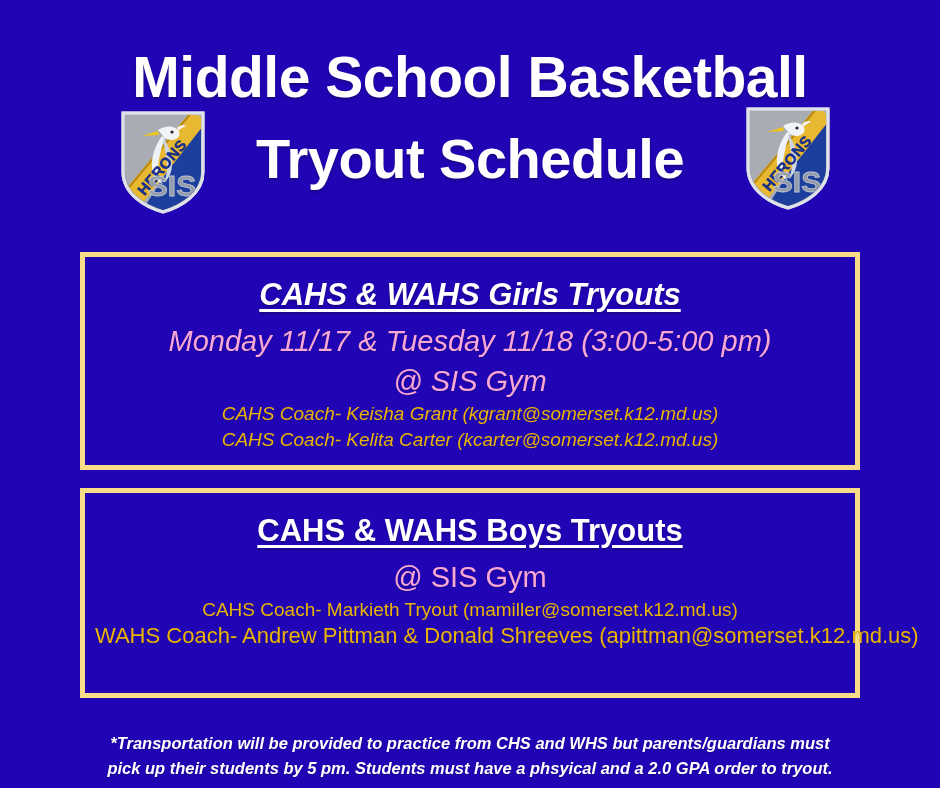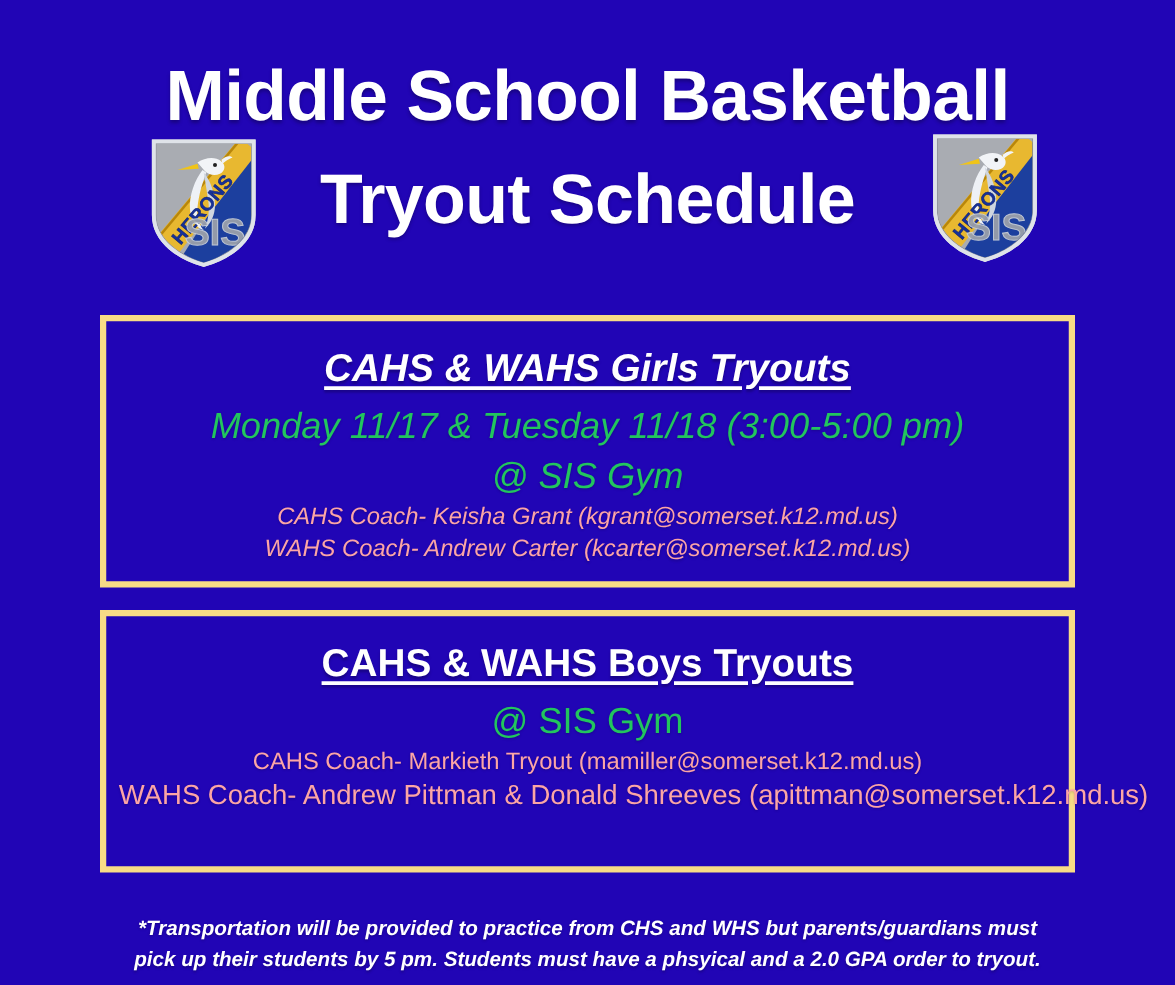--- a/index.html
+++ b/index.html
@@ -83,30 +83,30 @@
     font-size: 31px;
     line-height: 40px;
     text-decoration: underline;
     text-underline-offset: 4px;
     text-decoration-thickness: 3px;
     text-shadow: 0 2px 2px rgba(0,0,0,0.25);
     margin: 4px 0 6px 0;
     white-space: nowrap;
   }
   .box-line {
-    color: #22c55e;
+    color: #f9a8d4;
     font-family: "Liberation Sans", sans-serif;
     font-size: 29px;
     line-height: 40px;
     font-weight: normal;
     text-shadow: 0 1px 2px rgba(0,0,0,0.22);
     white-space: nowrap;
   }
   .box-sub {
-    color: #fca5a5;
+    color: #eab308;
     font-family: "Liberation Sans", sans-serif;
     font-size: 19px;
     line-height: 26px;
     font-weight: normal;
     text-shadow: 0 1px 2px rgba(0,0,0,0.2);
     white-space: nowrap;
   }
   .box-sub.small {
     font-size: 22px;
   }
@@ -204,21 +204,21 @@
         <path d="M3 3 H83 V62 C83 84 61 97 43 102 C25 97 3 84 3 62 Z" fill="none" stroke="#dfe3e9" stroke-width="3"></path>
       </svg>
     </div>
   </div>
 
   <div class="box girls">
     <div class="box-heading">CAHS &amp; WAHS Girls Tryouts</div>
     <div class="box-line">Monday 11/17 &amp; Tuesday 11/18 (3:00-5:00 pm)</div>
     <div class="box-line">@ SIS Gym</div>
     <div class="box-sub">CAHS Coach- Keisha Grant (kgrant@somerset.k12.md.us)</div>
-    <div class="box-sub">WAHS Coach- Andrew Carter (kcarter@somerset.k12.md.us)</div>
+    <div class="box-sub">CAHS Coach- Kelita Carter (kcarter@somerset.k12.md.us)</div>
   </div>
 
   <div class="box boys">
     <div class="box-heading">CAHS &amp; WAHS Boys Tryouts</div>
     <div class="box-line">@ SIS Gym</div>
     <div class="box-sub">CAHS Coach- Markieth Tryout (mamiller@somerset.k12.md.us)</div>
     <div class="box-sub small">WAHS Coach- Andrew Pittman &amp; Donald Shreeves (apittman@somerset.k12.md.us)</div>
   </div>
 
   <div class="footer">

